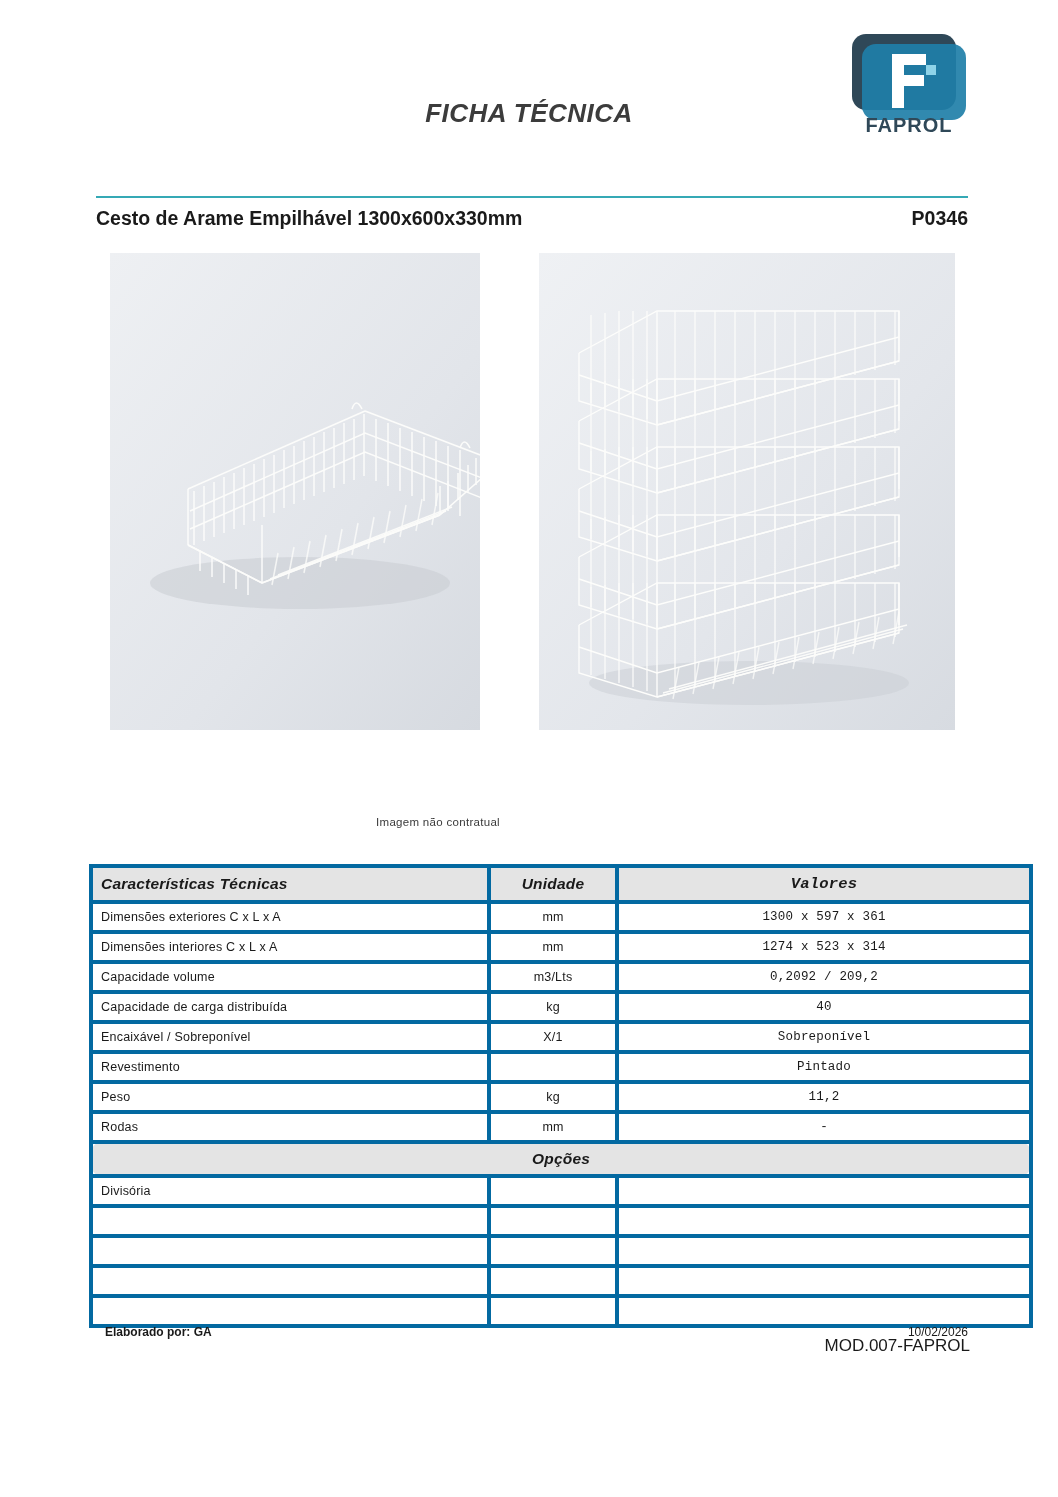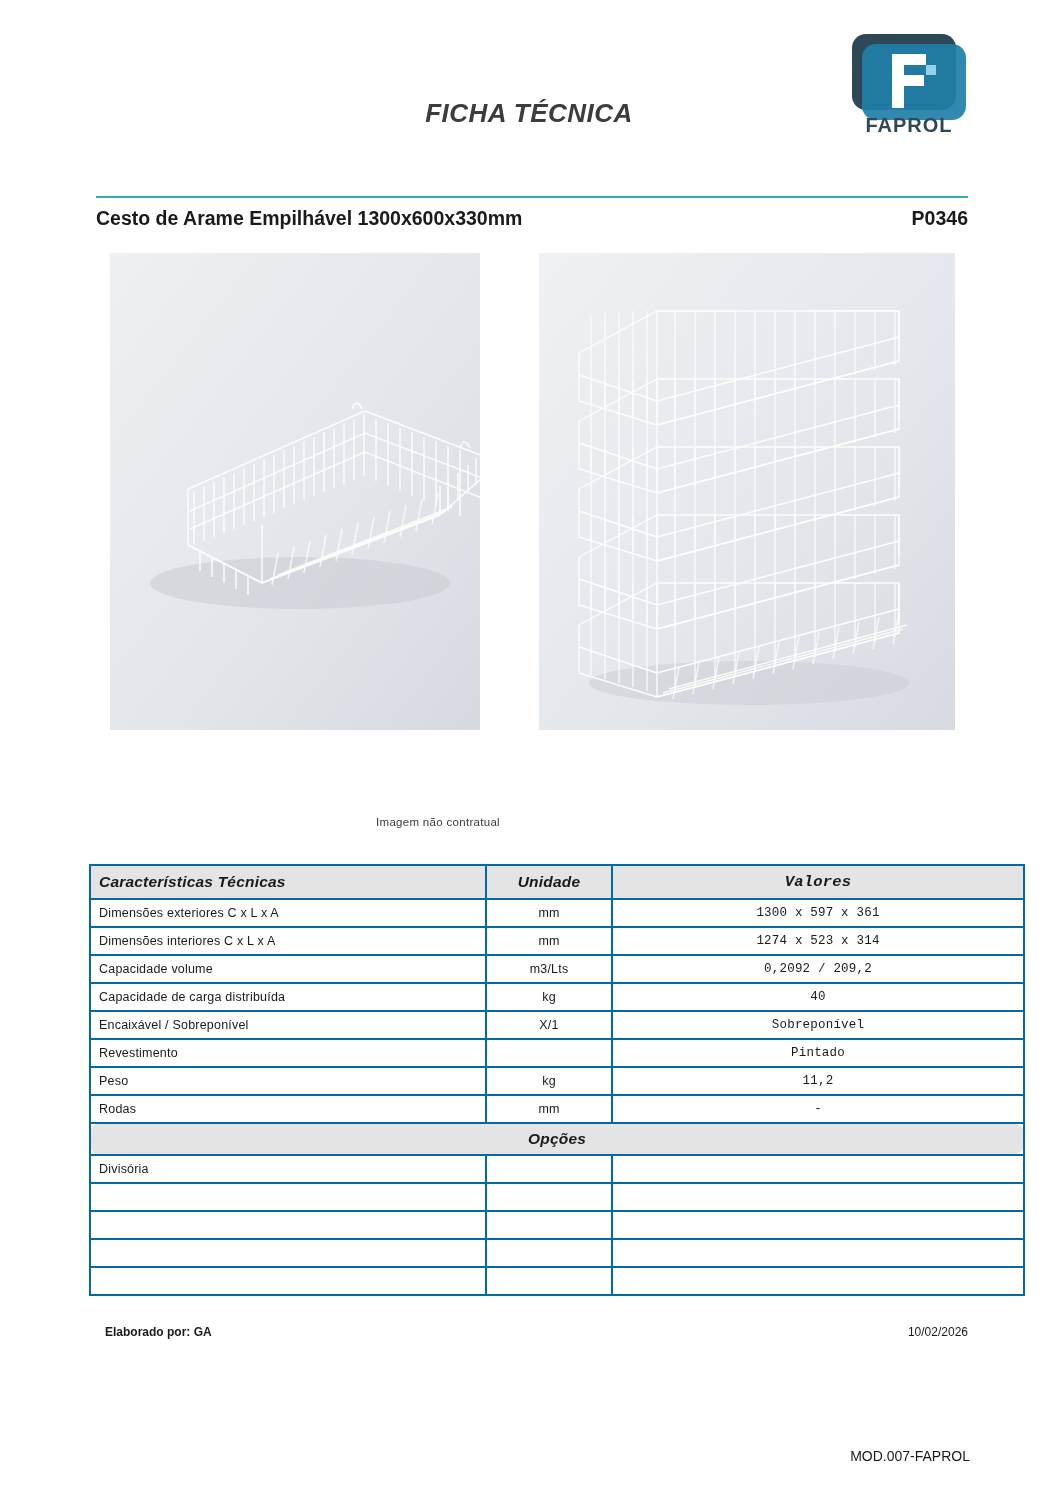--- a/index.html
+++ b/index.html
@@ -109,21 +109,21 @@
   
   .spec-table {
     position: absolute;
     top: 864px;
     left: 89px;
     width: 880px;
     border-collapse: collapse;
     table-layout: fixed;
   }
   .spec-table td, .spec-table th {
-    border: 2px solid #0369a1;
+    border: 4px solid #0369a1;
     font-size: 12.5px;
     color: #1a1a1a;
     height: 26px;
     padding: 0 8px;
     font-weight: normal;
     letter-spacing: 0.2px;
     margin-left: 27px;
   }
   .spec-table .hdr td {
     background: #e4e4e4;
@@ -159,23 +159,23 @@
   }
   .footer-right {
     position: absolute;
     top: 1325px;
     right: 90px;
     font-size: 12px;
     color: #1a1a1a;
   }
   .footer-mod {
     position: absolute;
-    top: 1448px;
+    top: 1336px;
     right: 88px;
-    font-size: 14px;
+    font-size: 17px;
     color: #1a1a1a;
   }
 </style>
 </head>
 <body>
 
 <div class="page">
 
   <div class="logo">
     <svg width="122" height="106" viewBox="0 0 122 106" xmlns="http://www.w3.org/2000/svg">

